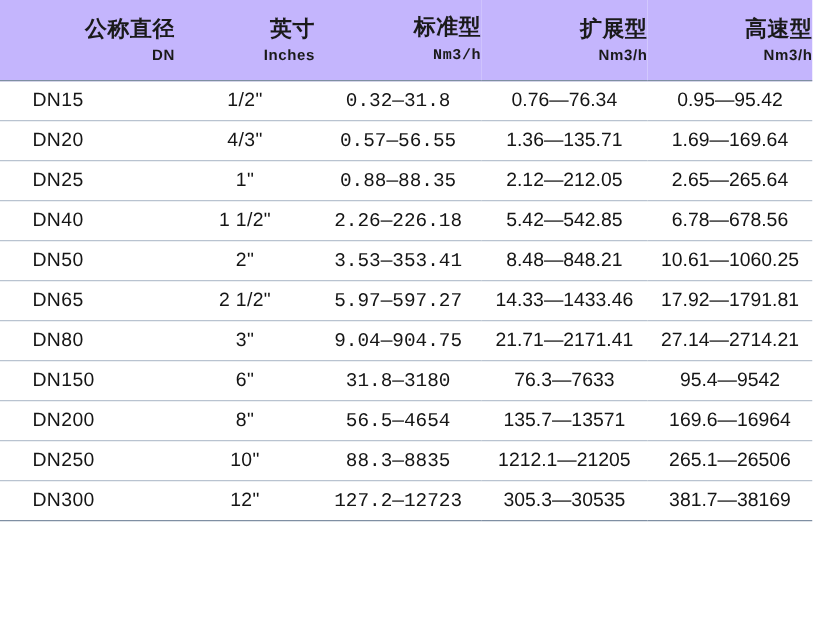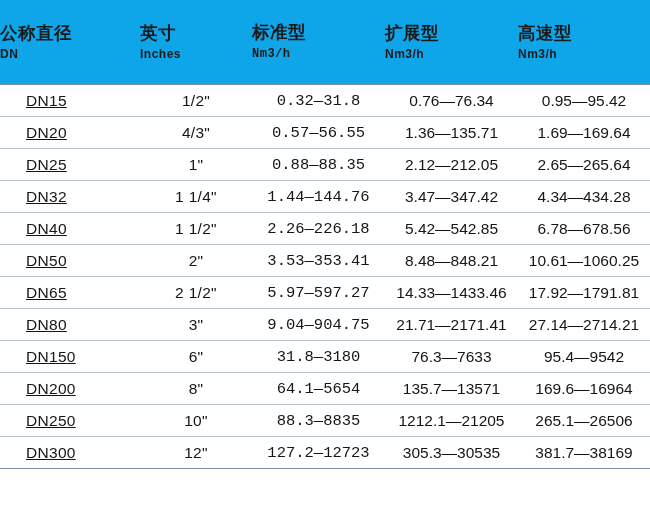--- a/index.html
+++ b/index.html
@@ -17,28 +17,28 @@
   .spec-table {
     width: 650px;
     border-collapse: collapse;
     table-layout: fixed;
   }
   .spec-table th, .spec-table td {
     padding: 0;
     margin: 0;
   }
   thead th {
-    background: #0ea5e9;
+    background: #c4b5fd;
     color: #1a1a1a;
     font-weight: bold;
-    text-align: left;
+    text-align: right;
     vertical-align: middle;
     font-size: 17px;
     line-height: 1.35;
-    height: 84px;
+    height: 64px;
     border-bottom: 1px solid #7f8fa3;
   }
   thead .hdr-line1 {
     display: block;
     font-size: 17.5px;
     letter-spacing: 0.5px;
   }
   thead .hdr-line2 {
     display: block;
     font-size: 12px;
@@ -53,21 +53,20 @@
     color: #151515;
     white-space: nowrap;
   }
   tbody tr:last-child td {
     border-bottom: 1px solid #7f8fa3;
   }
   tbody td.col-dn {
     text-align: left;
     padding-left: 26px;
     letter-spacing: 0.3px;
-    text-decoration: underline;
   }
   .col-w1 { width: 140px; }
   .col-w2 { width: 112px; }
   .col-w3 { width: 133px; font-family: Liberation Mono, monospace; }
   .col-w4 { width: 133px; }
   .col-w5 { width: 132px; }
   .inch-val {
     letter-spacing: 0.3px;
   }
 </style>
@@ -115,27 +114,20 @@
         <td class="col-w5">1.69—169.64</td>
       </tr>
       <tr>
         <td class="col-dn col-w1">DN25</td>
         <td class="col-w2"><span class="inch-val">1"</span></td>
         <td class="col-w3">0.88—88.35</td>
         <td class="col-w4">2.12—212.05</td>
         <td class="col-w5">2.65—265.64</td>
       </tr>
       <tr>
-        <td class="col-dn col-w1">DN32</td>
-        <td class="col-w2"><span class="inch-val">1 1/4"</span></td>
-        <td class="col-w3">1.44—144.76</td>
-        <td class="col-w4">3.47—347.42</td>
-        <td class="col-w5">4.34—434.28</td>
-      </tr>
-      <tr>
         <td class="col-dn col-w1">DN40</td>
         <td class="col-w2"><span class="inch-val">1 1/2"</span></td>
         <td class="col-w3">2.26—226.18</td>
         <td class="col-w4">5.42—542.85</td>
         <td class="col-w5">6.78—678.56</td>
       </tr>
       <tr>
         <td class="col-dn col-w1">DN50</td>
         <td class="col-w2"><span class="inch-val">2"</span></td>
         <td class="col-w3">3.53—353.41</td>
@@ -159,21 +151,21 @@
       <tr>
         <td class="col-dn col-w1">DN150</td>
         <td class="col-w2"><span class="inch-val">6"</span></td>
         <td class="col-w3">31.8—3180</td>
         <td class="col-w4">76.3—7633</td>
         <td class="col-w5">95.4—9542</td>
       </tr>
       <tr>
         <td class="col-dn col-w1">DN200</td>
         <td class="col-w2"><span class="inch-val">8"</span></td>
-        <td class="col-w3">64.1—5654</td>
+        <td class="col-w3">56.5—4654</td>
         <td class="col-w4">135.7—13571</td>
         <td class="col-w5">169.6—16964</td>
       </tr>
       <tr>
         <td class="col-dn col-w1">DN250</td>
         <td class="col-w2"><span class="inch-val">10"</span></td>
         <td class="col-w3">88.3—8835</td>
         <td class="col-w4">1212.1—21205</td>
         <td class="col-w5">265.1—26506</td>
       </tr>

